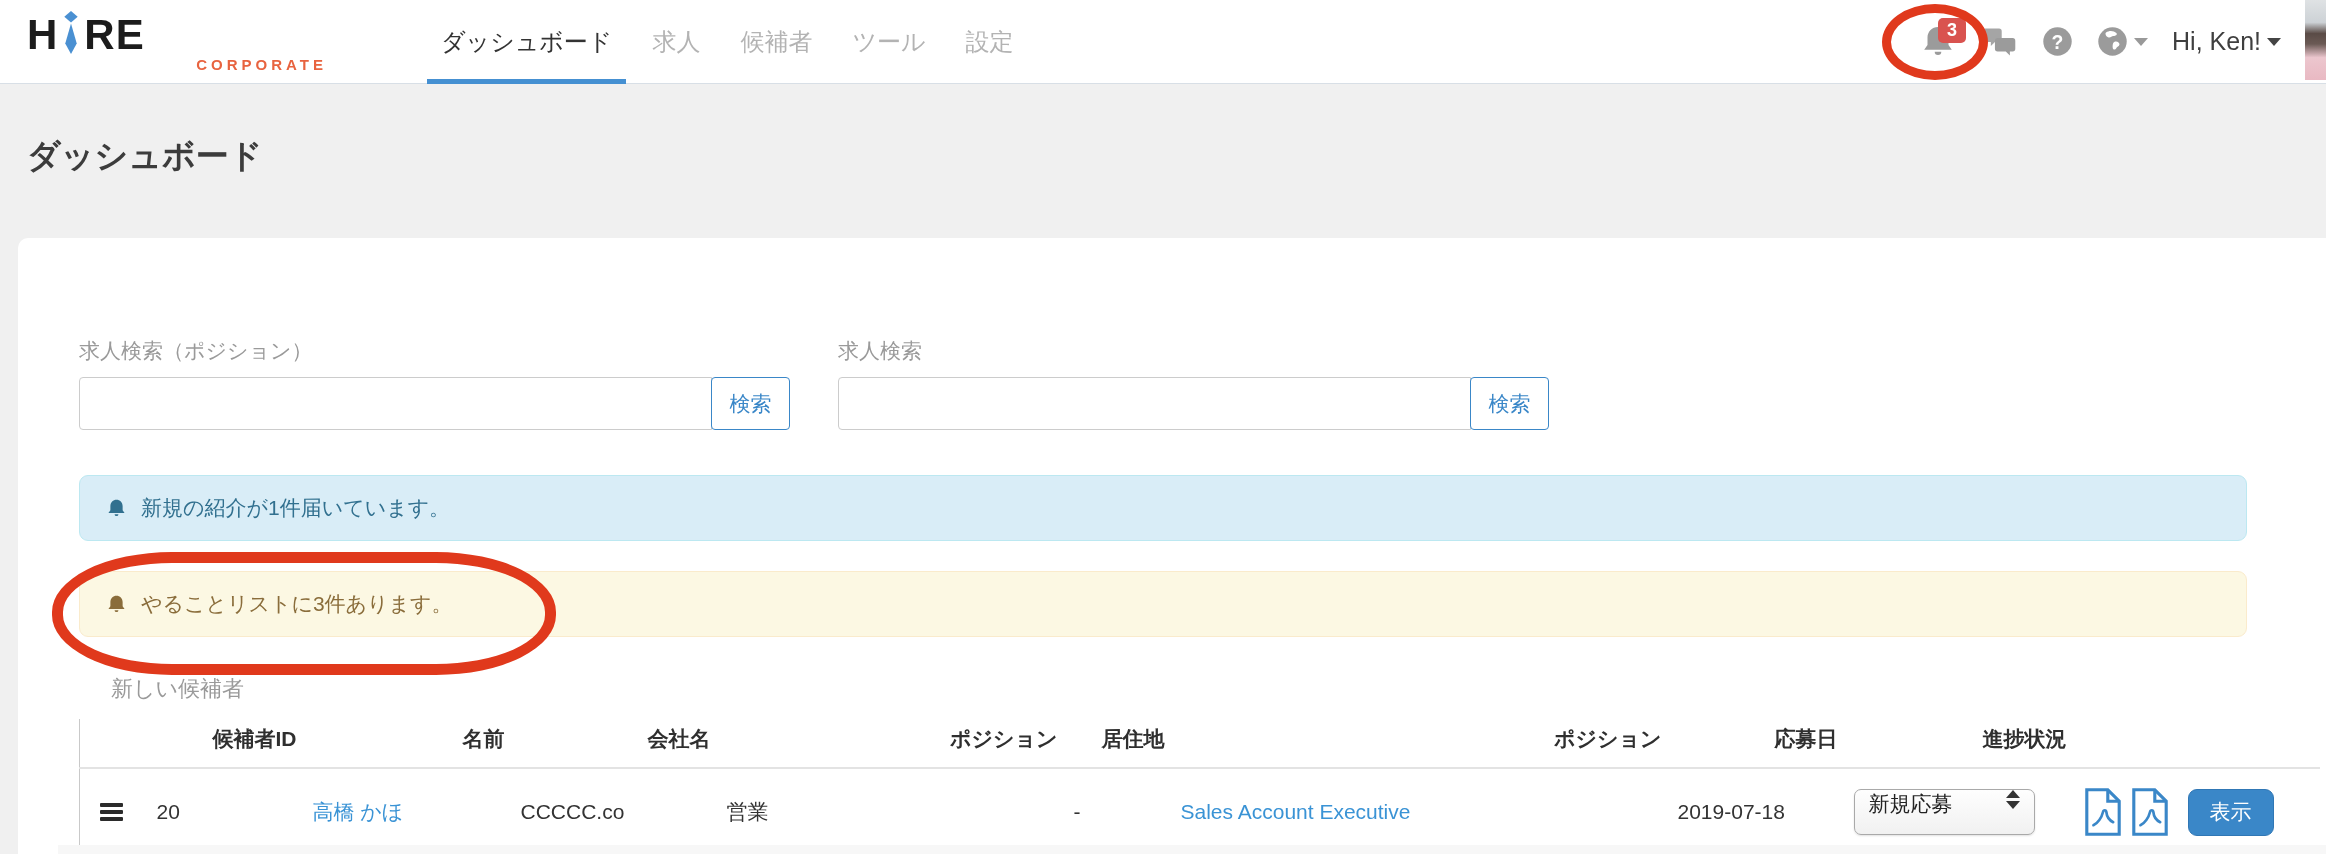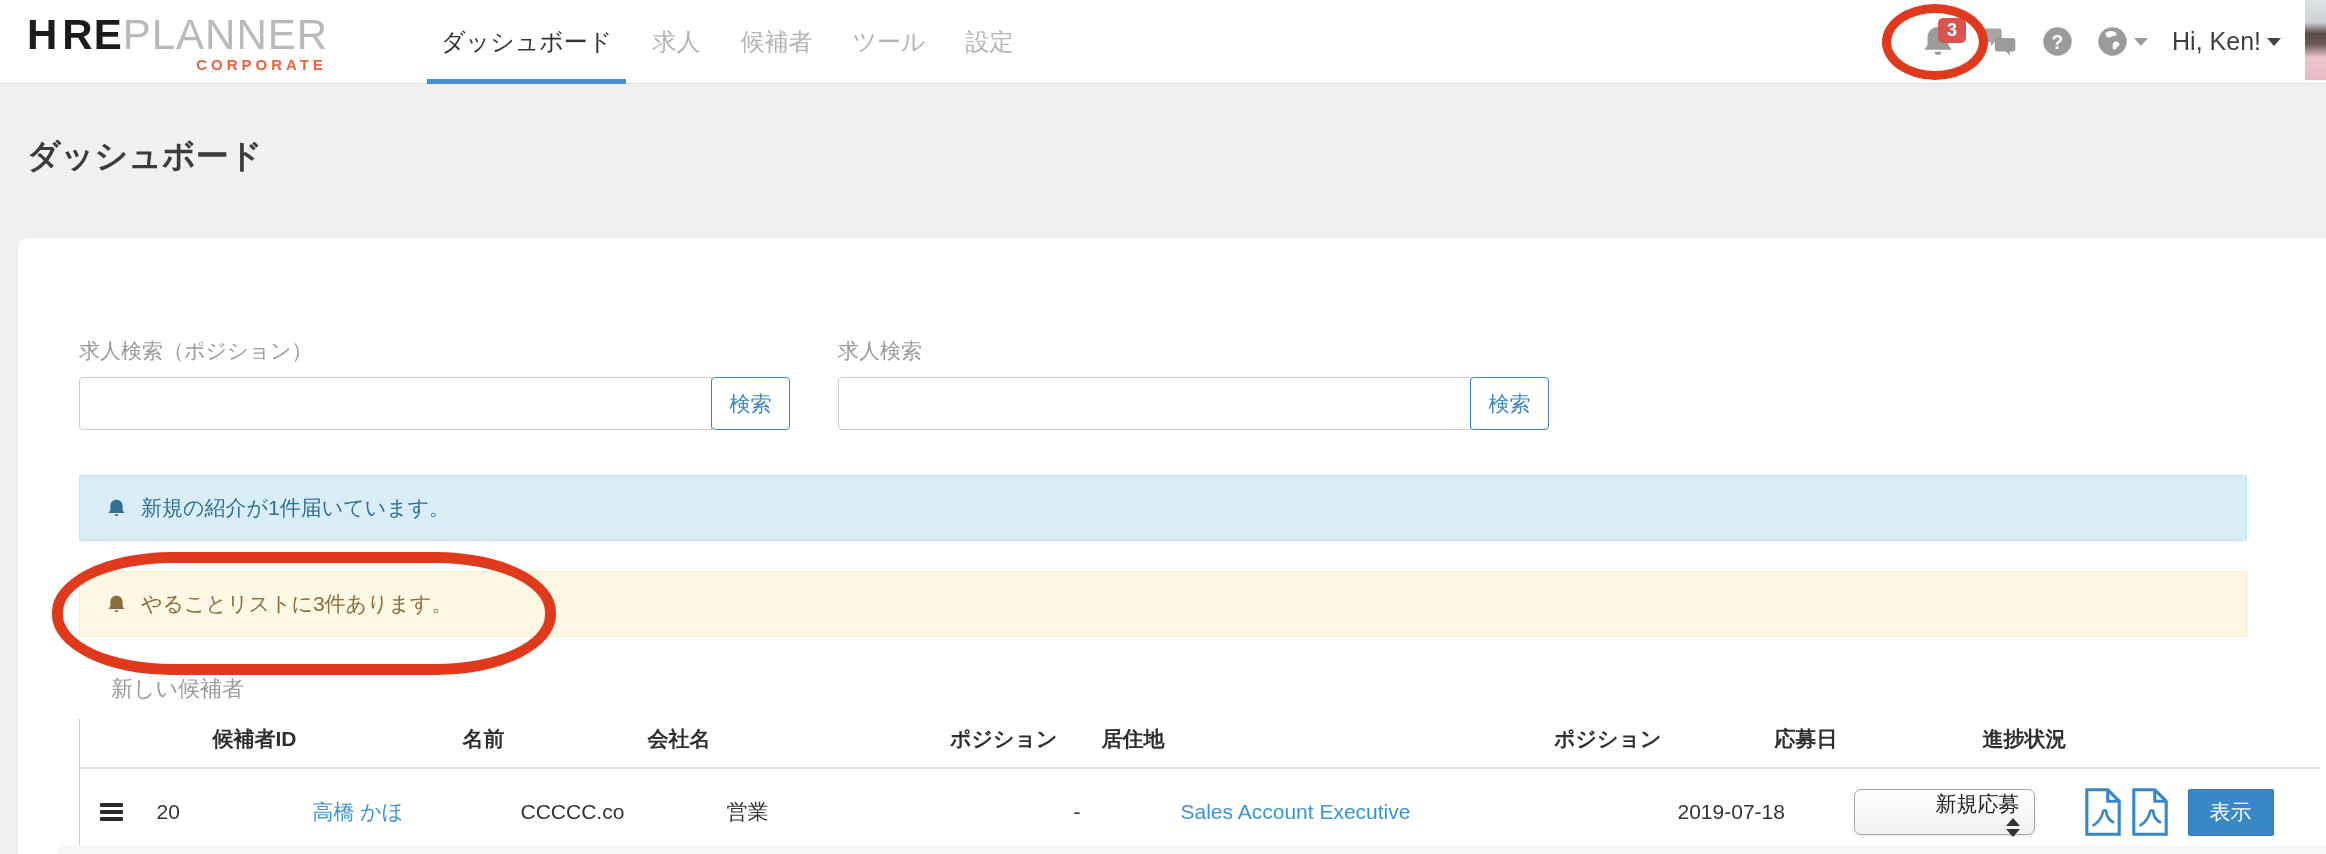--- a/index.html
+++ b/index.html
@@ -71,21 +71,21 @@
     width:79px; height:53px; margin-left:-1px;
     border:1px solid #3a87c8; border-radius:4px; background:#fff;
     color:#3a87c8; font-size:21px; cursor:pointer;
     font-family:"Liberation Sans", sans-serif;
   }
   .sg-job { left:61px; top:99px; }
   .sg-candidate { left:820px; top:99px; }
   
   .alert {
     position:absolute; left:61px; width:2168px; height:66px;
-    border-radius:1px; display:flex; align-items:center;
+    border-radius:9px; display:flex; align-items:center;
     padding:0 26px; font-size:21px; gap:14px;
   }
   .alert-info { top:237px; background:#d9edf7; border:1px solid #bce8f1; color:#31708f; }
   .alert-warning { top:333px; background:#fcf8e3; border:1px solid #faebcc; color:#8a6d3b; }
   .alert svg { flex:0 0 auto; }
   .todo-annotation { left:34px; top:314px; width:504px; height:123px; border-width:11px; border-radius:120px / 60px; }
   
   .table-title { position:absolute; left:49px; top:436px; font-size:22px; color:#9a9a9a;margin-left:44px; }
   .candidates-table {
     position:absolute; left:61px; top:481px; width:2240px;
@@ -100,49 +100,47 @@
   .candidates-table td {
     height:88px; vertical-align:middle; padding:0 8px;
     border-bottom:1px solid #e3e3e3; white-space:nowrap;
   }
   .cell-menu { padding-left:20px !important; }
   .hamburger span { display:block; width:23px; height:4px; background:#2b2b2b; border-radius:1px; margin:3px 0; }
   .link { color:#3a93d5; text-decoration:none; cursor:pointer; }
   .status-select {
     width:181px; height:46px; border:1px solid #a9a9a9; border-radius:7px;
     background:linear-gradient(180deg,#fefefe 0%,#f1f1f1 100%);
-    display:flex; align-items:flex-end; padding:0 14px; cursor:pointer;
+    display:flex; align-items:flex-start; padding:0 14px; cursor:pointer;
     box-shadow:0 1px 2px rgba(0,0,0,0.12);
-    flex-direction:column;
   }
   .status-select .sel-label { font-size:21px; color:#222; flex:1; }
   .sel-arrows { display:flex; flex-direction:column; gap:3px; }
   .sel-arrows .up { width:0;height:0;border-left:7px solid transparent;border-right:7px solid transparent;border-bottom:8px solid #333; }
   .sel-arrows .down { width:0;height:0;border-left:7px solid transparent;border-right:7px solid transparent;border-top:8px solid #333; }
   .pdf-icons { display:flex; gap:7px; }
   .pdf-icons svg { cursor:pointer; }
   .show-btn {
-    width:86px; height:47px; background:#3a87c8; border:1px solid #3077b5; border-radius:2px;
+    width:86px; height:47px; background:#3a87c8; border:1px solid #3077b5; border-radius:9px;
     color:#fff; font-size:21px; cursor:pointer; font-family:"Liberation Sans", sans-serif;
   }
   .next-row-strip { position:absolute; left:40px; right:0; bottom:0; height:9px; background:#f7f7f7; }
 </style>
 </head>
 <body>
 
 <header class="app-header">
   <div class="logo">
     <div class="logo-top">
       <span class="logo-h">H</span>
       <svg class="logo-tie" width="22" height="44" viewBox="0 0 20 46">
         <polygon points="10,0 17,6 10,12 3,6" fill="#4a90d2"></polygon>
         <polygon points="10,13 16,34 10,45 4,34" fill="#4a90d2"></polygon>
       </svg>
       <span class="logo-re">RE</span>
-      <span class="logo-planner">PLANNER</span>
     </div>
     <div class="logo-sub">CORPORATE</div>
   </div>
 
   <nav class="main-nav">
     <a class="nav-item active">ダッシュボード</a>
     <a class="nav-item">求人</a>
     <a class="nav-item">候補者</a>
     <a class="nav-item">ツール</a>
     <a class="nav-item">設定</a>

